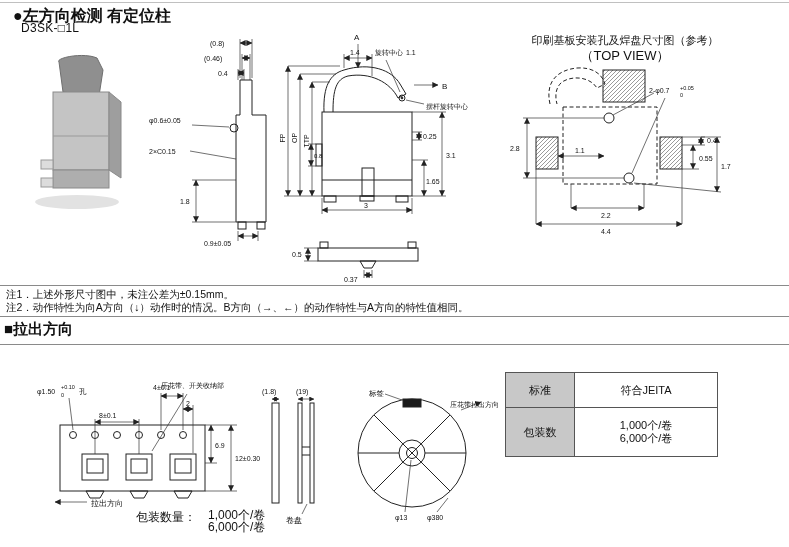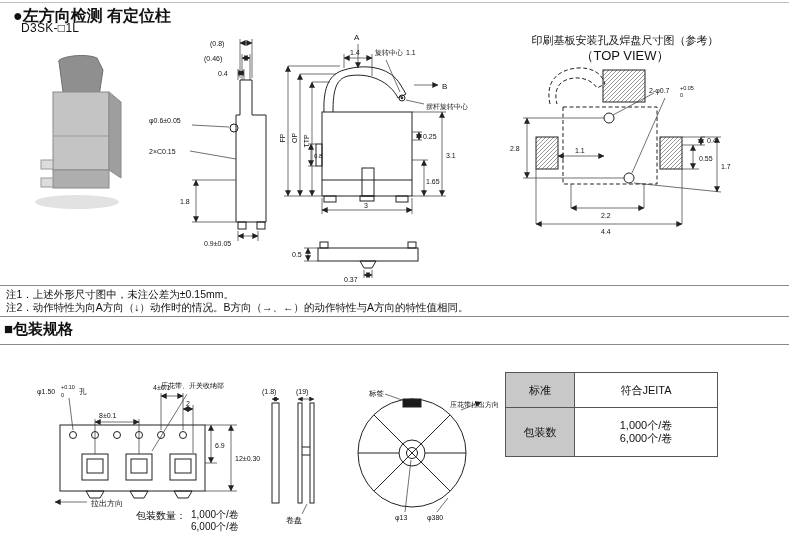--- a/index.html
+++ b/index.html
@@ -9,21 +9,21 @@
   .abs{position:absolute}
   .hairline{position:absolute;left:0;width:789px;height:0;border-top:1px solid #8a8a8a}
   .hairline.light{border-top-color:#c0c0c0}
   .bullet-title{font-size:16px;font-weight:bold;white-space:nowrap}
   .part-number{font-size:12px;letter-spacing:.3px}
   .pcb-title{width:240px;text-align:center;font-size:11px;white-space:nowrap}
   .pcb-sub{width:240px;text-align:center;font-size:13px}
   .note{font-size:10.5px;white-space:nowrap}
   .sec-title{font-size:15px;font-weight:bold}
   .pull-label{font-size:7px;white-space:nowrap}
-  .qty{display:flex;gap:5px;font-size:10px;align-items:flex-start}
+  .qty{display:flex;gap:12px;font-size:12px;align-items:flex-start}
   .qty .vals{display:flex;flex-direction:column;line-height:12px}
   svg.draw{position:absolute;overflow:visible}
   svg text{font-family:"Liberation Sans","DejaVu Sans",sans-serif;fill:#111}
   .t8{font-size:8px}.t75{font-size:7.5px}.t7{font-size:7px}.t6{font-size:6px}.t55{font-size:5.5px}
   .ol{stroke:#222;stroke-width:1;fill:none}
   .dl{stroke:#333;stroke-width:.7;fill:none}
   table.spec{border-collapse:collapse;font-size:11px}
   table.spec td{border:1px solid #555;text-align:center;vertical-align:middle;padding:7px 6px}
   table.spec td.lbl{background:#c8c8c8;width:56px}
   table.spec td.val{width:130px;line-height:13px}
@@ -219,21 +219,21 @@
     <text class="t7" x="216" y="107">1.7</text>
     <text class="t7" x="96" y="156">2.2</text>
     <text class="t7" x="96" y="172">4.4</text>
   </svg>
 
   <div class="hairline" style="top:285px"></div>
   <div class="abs note" style="left:6px;top:288px">注1．上述外形尺寸图中，未注公差为±0.15mm。</div>
   <div class="abs note" style="left:6px;top:301px">注2．动作特性为向A方向（↓）动作时的情况。B方向（→、←）的动作特性与A方向的特性值相同。</div>
   <div class="hairline" style="top:316px"></div>
 
-  <div class="abs sec-title" style="left:4px;top:320px">■包装规格</div>
+  <div class="abs sec-title" style="left:4px;top:320px">■拉出方向</div>
   <div class="hairline" style="top:344px"></div>
 
   <svg class="draw" style="left:35px;top:378px" width="235" height="140" viewBox="0 0 235 140">
     <defs>
       <marker id="aT" viewBox="0 0 10 10" refX="9.5" refY="5" markerWidth="6" markerHeight="6" orient="auto-start-reverse" markerUnits="userSpaceOnUse">
           <path d="M0,0L10,5L0,10z" fill="#222"></path>
         </marker>
     </defs>
     <g class="ol">
       <rect x="25" y="47" width="145" height="66"></rect>

